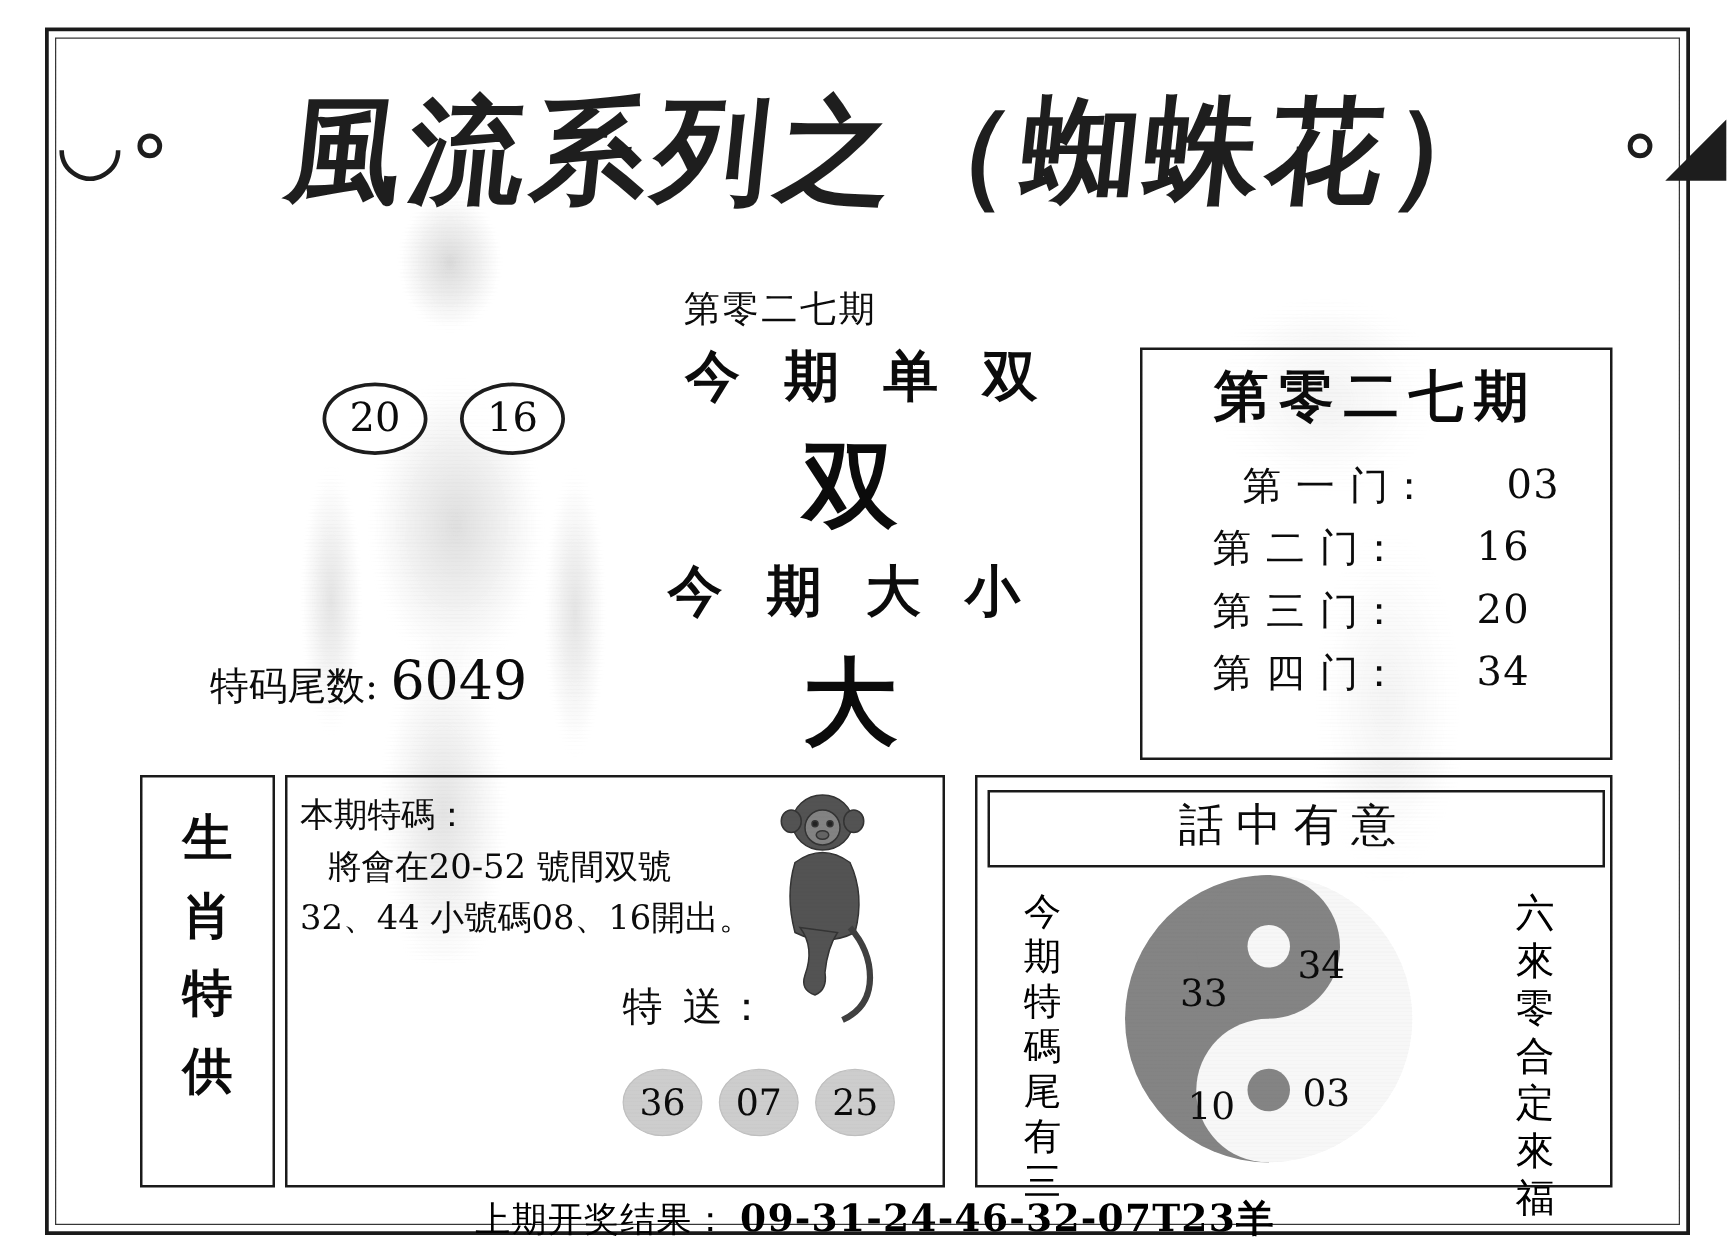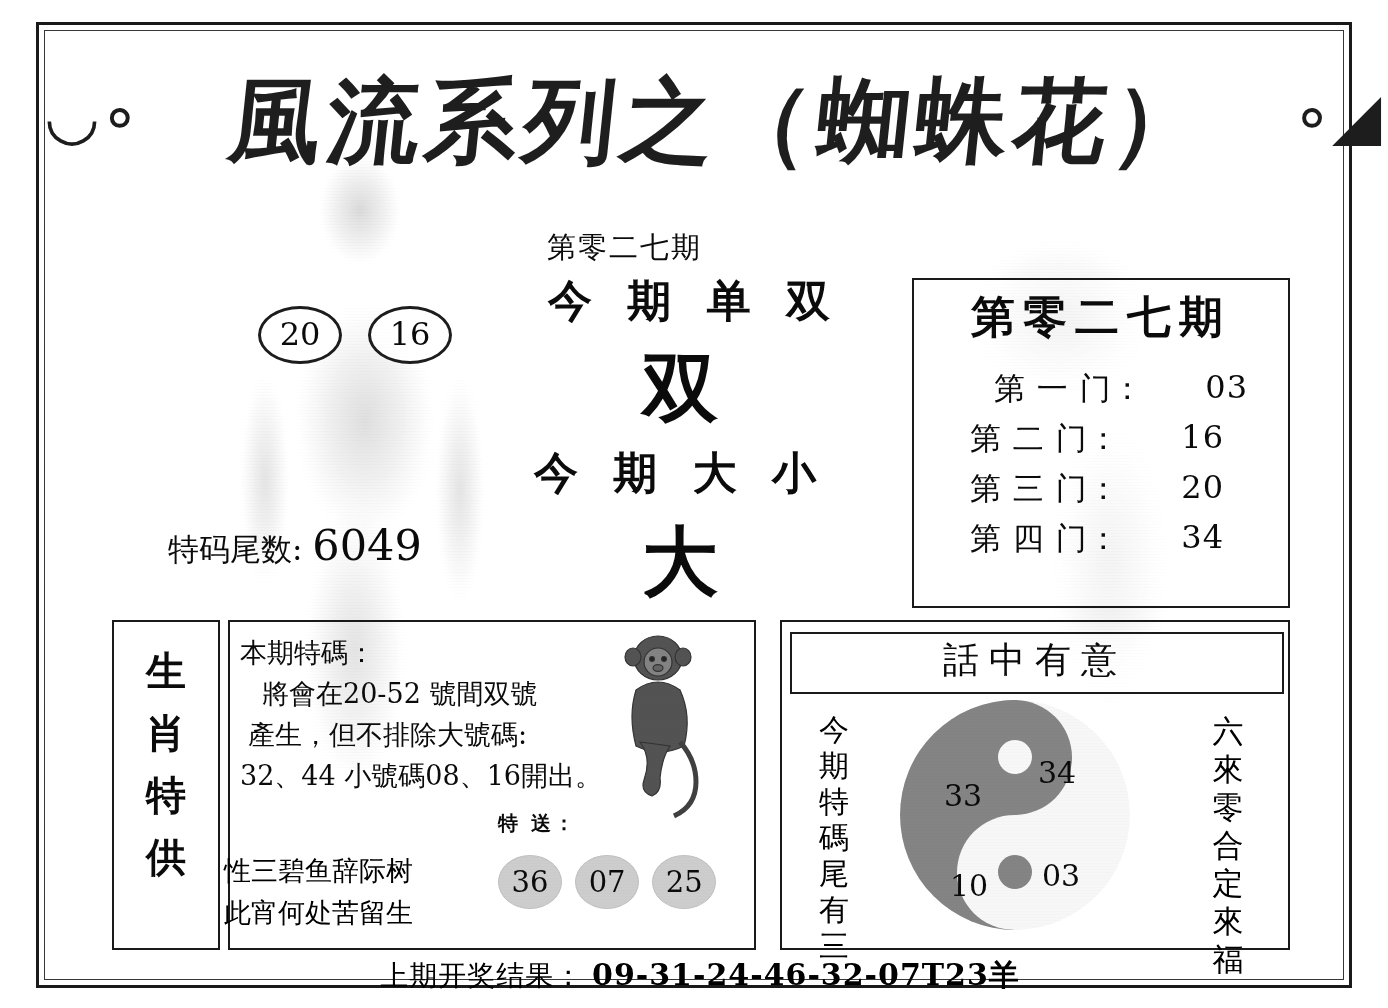--- a/index.html
+++ b/index.html
@@ -241,25 +241,24 @@
     left: 224px; top: 850px;
     width: 240px;
     font-size: 27px;
     line-height: 42px;
     font-family: "DejaVu Serif", serif;
   }
 
   
   #special-send-label {
     position: absolute;
-    left: 498px; top: 810px;
-    font-size: 20px;
+    left: 498px; top: 784px;
+    font-size: 32px;
     letter-spacing: 3px;
     font-family: "DejaVu Serif", serif;
-    font-weight: bold;
   }
   #special-send-balls {
     position: absolute;
     left: 498px; top: 855px;
     width: 250px;
   }
   .ball {
     display: inline-block;
     width: 62px; height: 52px;
     border-radius: 50%;
@@ -444,28 +443,23 @@
     <span>生</span>
     <span>肖</span>
     <span>特</span>
     <span>供</span>
   </div>
 
   <div id="pred-box"></div>
   <div id="pred-lines">
     <div class="l1">本期特碼：</div>
     <div class="l2">將會在20-52 號間双號</div>
-    <div class="l3">產生，但不排除大號碼:</div>
     <div class="l4">32、44 小號碼08、16開出。</div>
   </div>
 
-  <div id="couplet">
-    <div>性三碧鱼辞际树</div>
-    <div>此宵何处苦留生</div>
-  </div>
 
   <div id="special-send-label" class="cn">特 送：</div>
   <div id="special-send-balls">
     <span class="ball">36</span>
     <span class="ball">07</span>
     <span class="ball">25</span>
   </div>
 
   <svg id="monkey" viewBox="0 0 120 200">
     <g fill="#5d544e" stroke="#3d3631" stroke-width="1.2">

